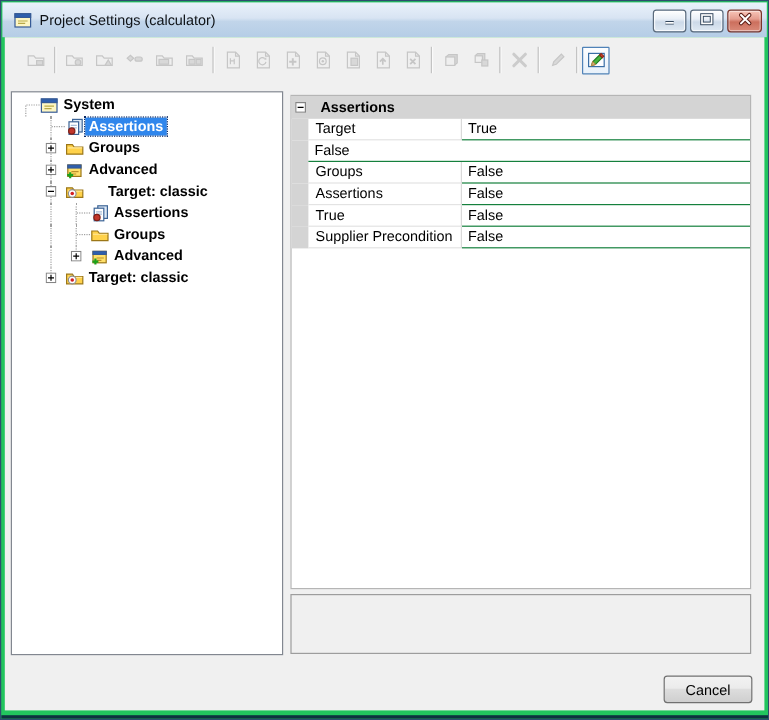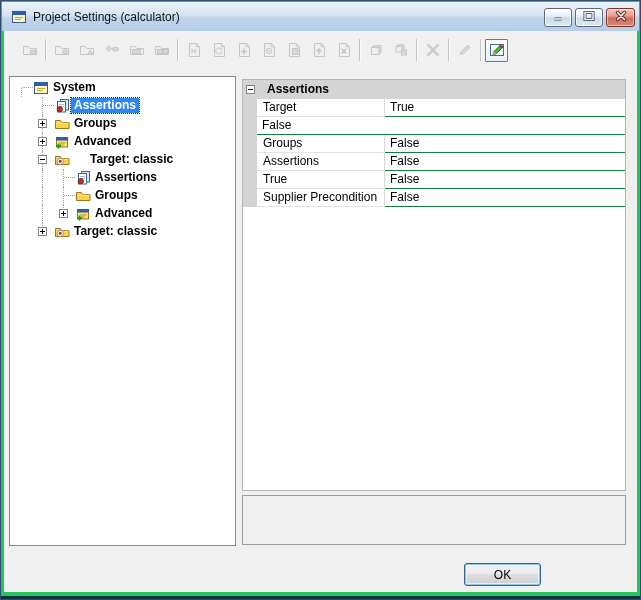--- a/index.html
+++ b/index.html
@@ -377,15 +377,15 @@
           <div class="prow">
             <span class="pgut"></span>
             <span class="pname">Supplier Precondition</span>
             <span class="pval">False</span>
           </div>
         </div>
     </div>
 
     <div id="desc"></div>
 
-    <button id="ok" class="btn">OK</button>
+    <button id="cancel" class="btn">Cancel</button>
   </div>
 </div>
 
 </body></html>

